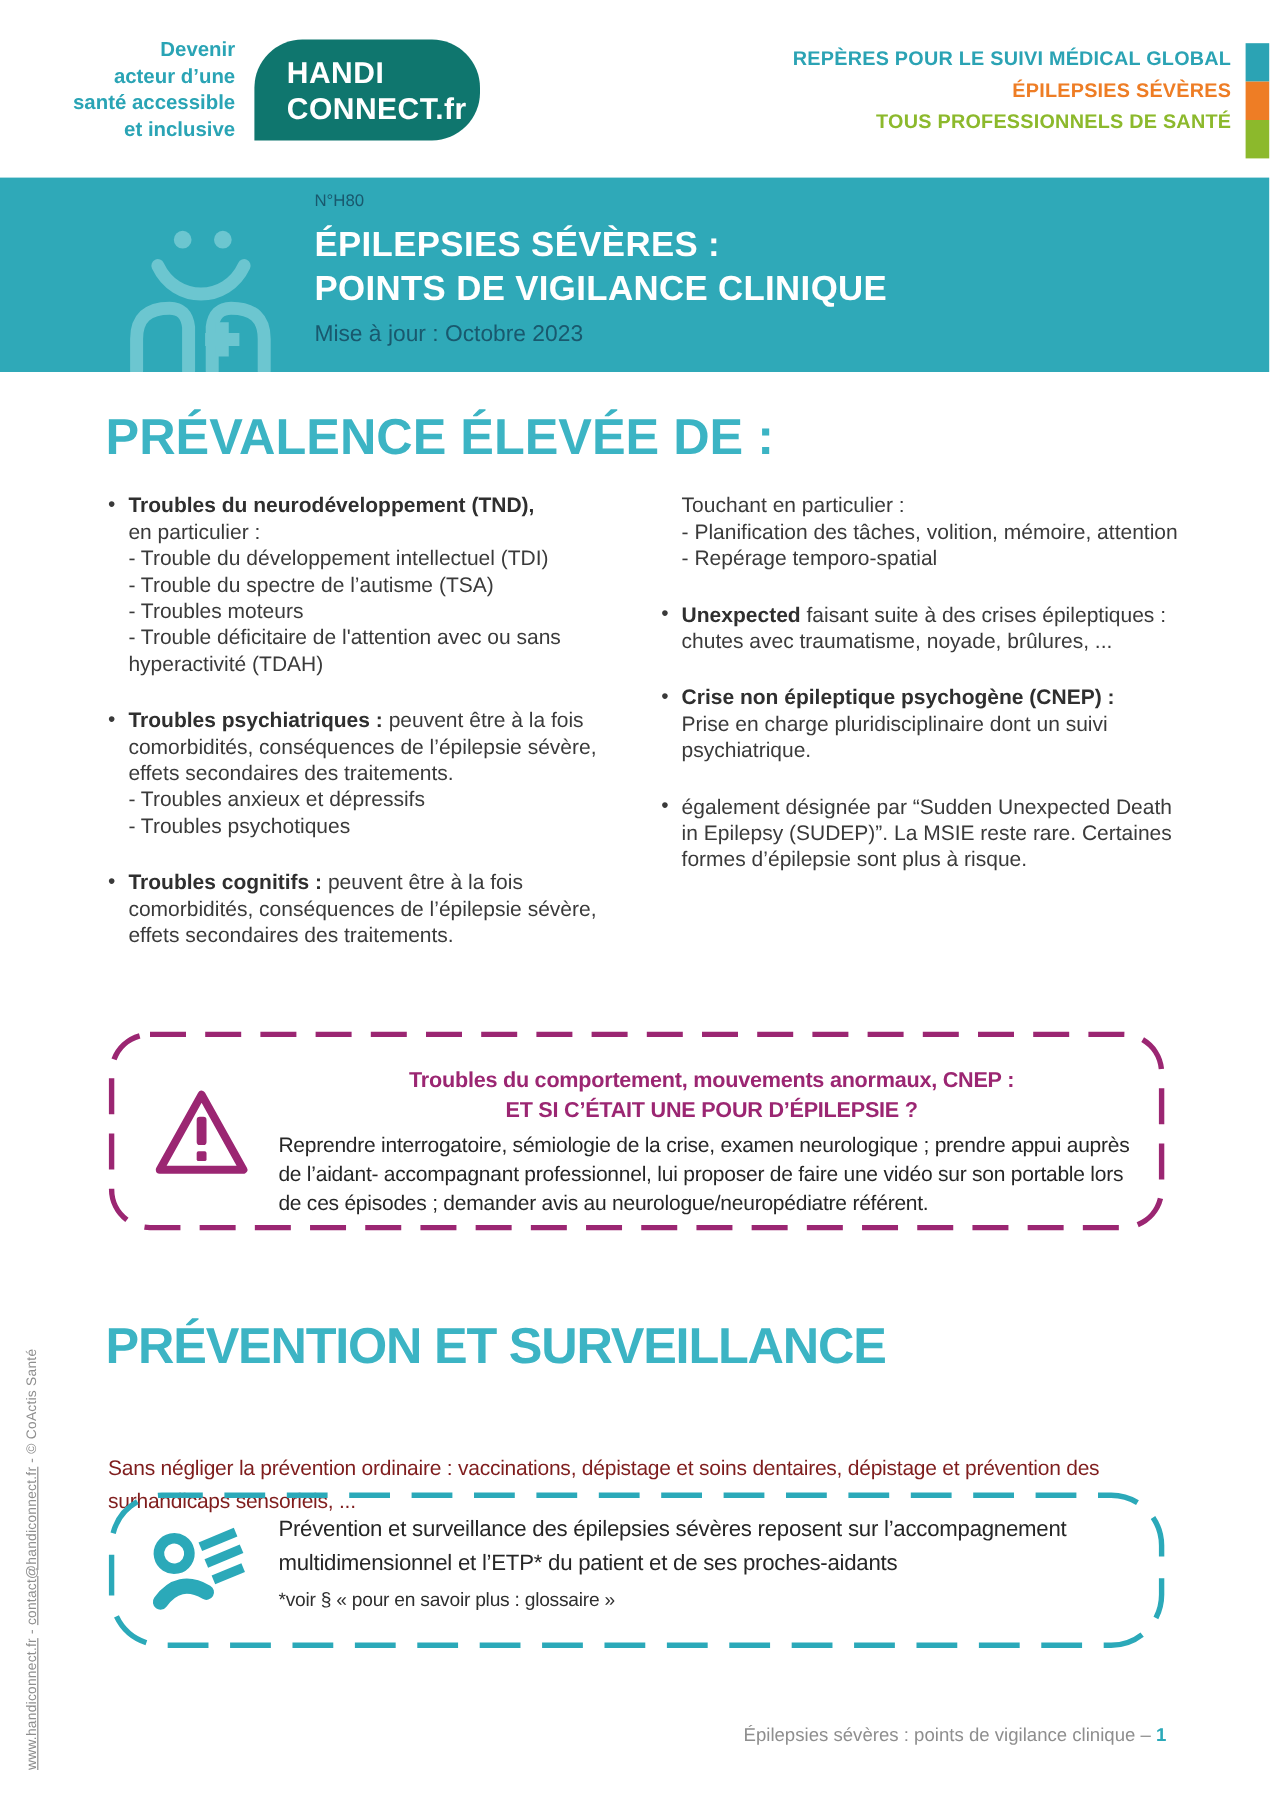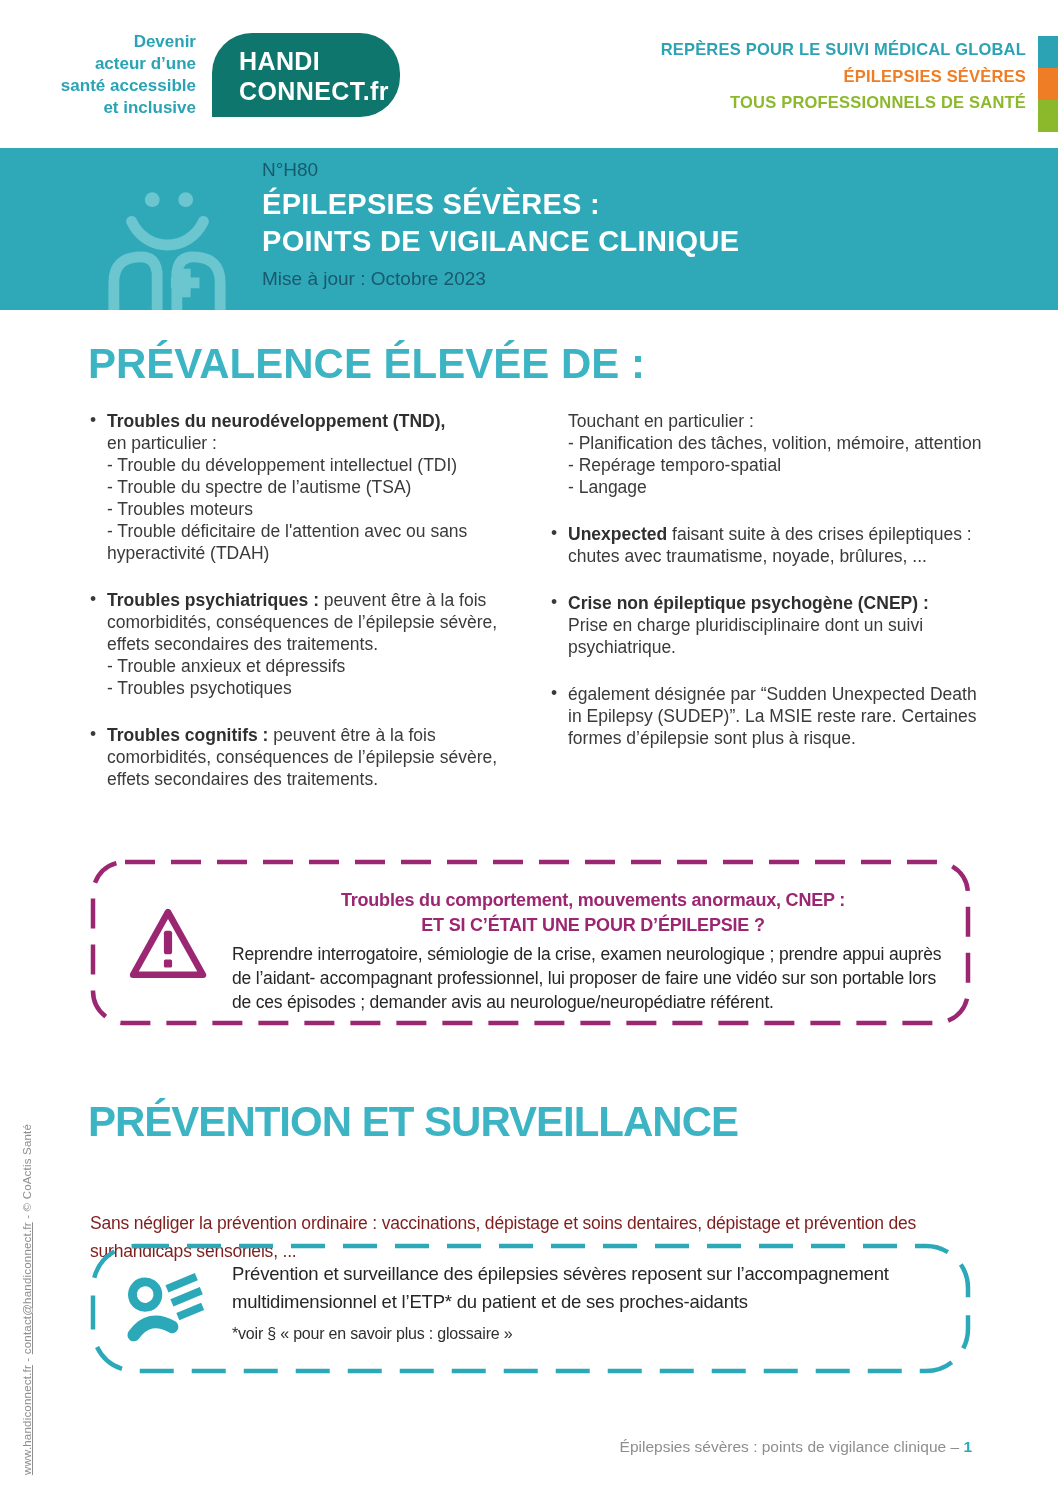--- a/index.html
+++ b/index.html
@@ -27,21 +27,21 @@
   .topic-teal{color:#2ba3b4;}
   .topic-orange{color:#ee7d25;}
   .topic-green{color:#8cb92c;}
   .sq{position:absolute; right:0; width:20px; height:32px;}
   .sq1{top:36px; background:#2ba3b4;}
   .sq2{top:68px; background:#ee7d25;}
   .sq3{top:100px; background:#8cb92c;}
   
   .banner{position:absolute; left:0; top:148px; width:1058px; height:162px; background:#2fa9b8;}
   .banner-icon{position:absolute; left:103px; top:32px; width:128px; height:130px;}
-  .banner-number{position:absolute; left:262px; top:11px; font-size:19px; color:#19596e; font-weight:400;}
+  .banner-number{position:absolute; left:262px; top:11px; font-size:14px; color:#19596e; font-weight:400;}
   .banner-title{
     position:absolute; left:262px; top:38px;
     color:#ffffff; font-weight:700; font-size:29px; line-height:37px; letter-spacing:.3px;
   }
   .banner-updated{position:absolute; left:262px; top:120px; font-size:19px; color:#19596e;}
   
   .h1{
     position:absolute; left:88px; font-size:42px; font-weight:700;
     color:#3cb4c4; letter-spacing:0;
   }
@@ -140,35 +140,34 @@
       <b class="blk">Troubles du neurodéveloppement (TND),</b>
       <div>en particulier :</div>
       <div>- Trouble du développement intellectuel (TDI)</div>
       <div>- Trouble du spectre de l’autisme (TSA)</div>
       <div>- Troubles moteurs</div>
       <div>- Trouble déficitaire de l'attention avec ou sans hyperactivité (TDAH)</div>
     </div>
     <div class="pitem">
       <span class="blt">•</span>
       <b>Troubles psychiatriques :</b><span> peuvent être à la fois comorbidités, conséquences de l’épilepsie sévère, effets secondaires des traitements.</span>
-      <div>- Trouble anxieux et dépressifs</div>
+      <div>- Troubles anxieux et dépressifs</div>
       <div>- Troubles psychotiques</div>
     </div>
     <div class="pitem">
       <span class="blt">•</span>
       <b>Troubles cognitifs :</b><span> peuvent être à la fois comorbidités, conséquences de l’épilepsie sévère, effets secondaires des traitements.</span>
     </div>
   </div>
 
   <div class="col col-right">
     <div class="pitem">
       <span>Touchant en particulier :</span>
       <div>- Planification des tâches, volition, mémoire, attention</div>
       <div>- Repérage temporo-spatial</div>
-      <div>- Langage</div>
     </div>
     <div class="pitem">
       <span class="blt">•</span>
       <b>Unexpected</b><span> faisant suite à des crises épileptiques : chutes avec traumatisme, noyade, brûlures, ...</span>
     </div>
     <div class="pitem">
       <span class="blt">•</span>
       <b class="blk">Crise non épileptique psychogène (CNEP) :</b><span>Prise en charge pluridisciplinaire dont un suivi psychiatrique.</span>
     </div>
     <div class="pitem">

